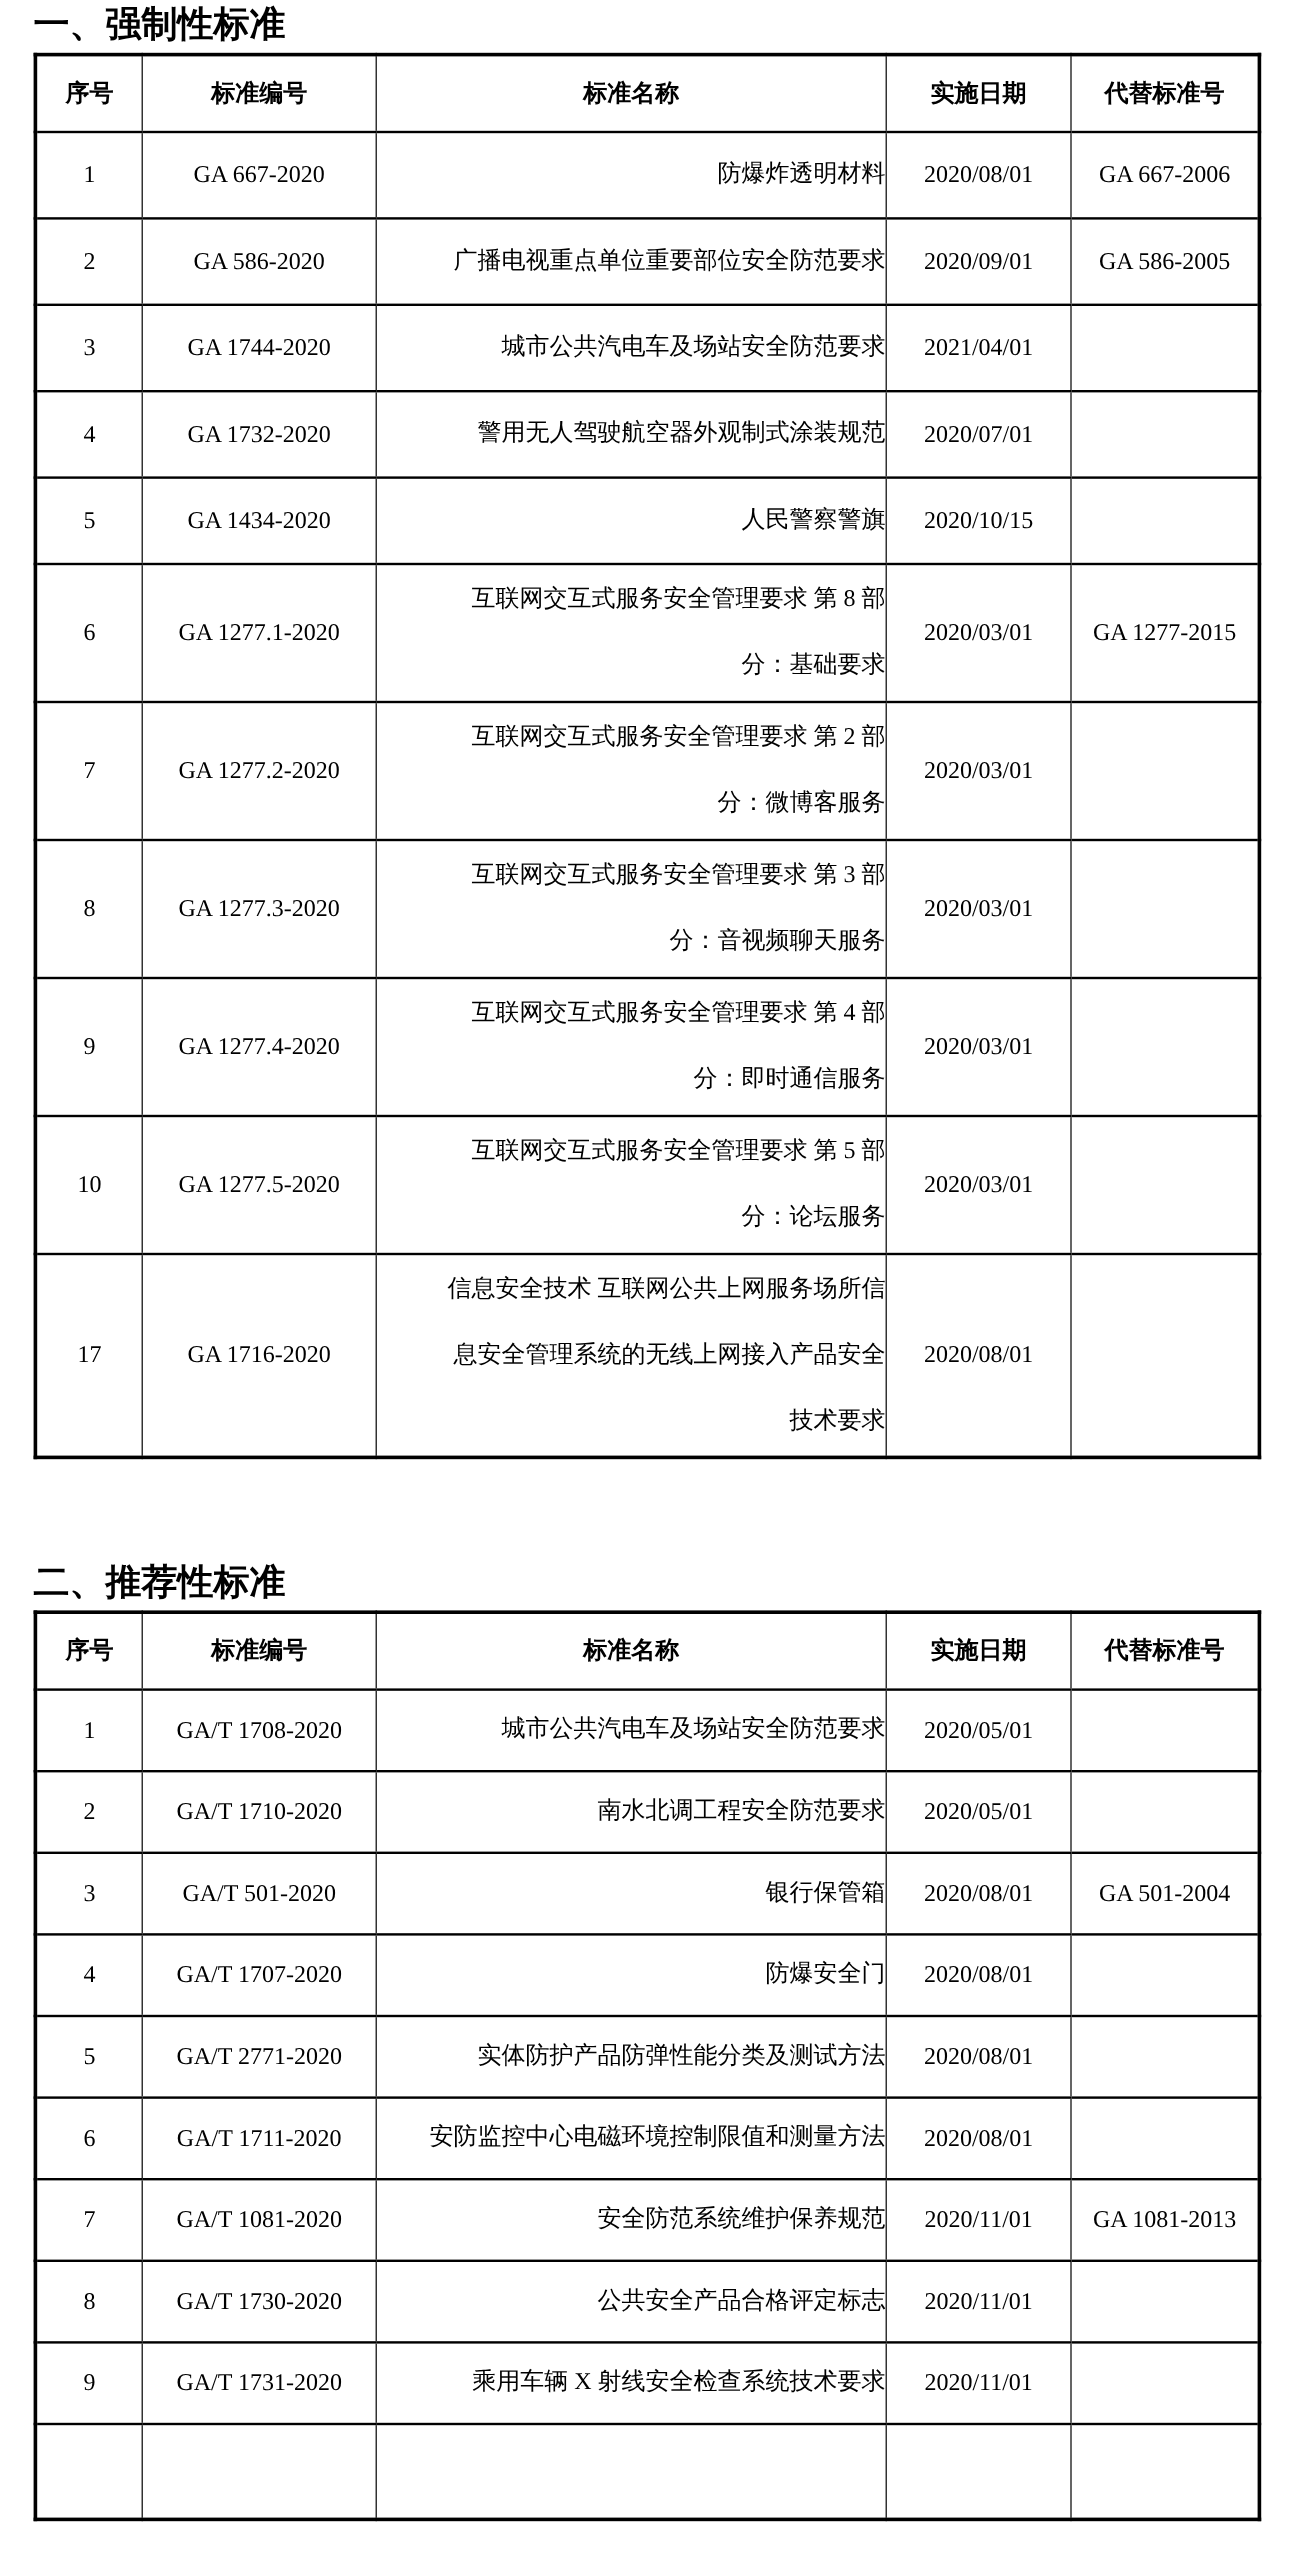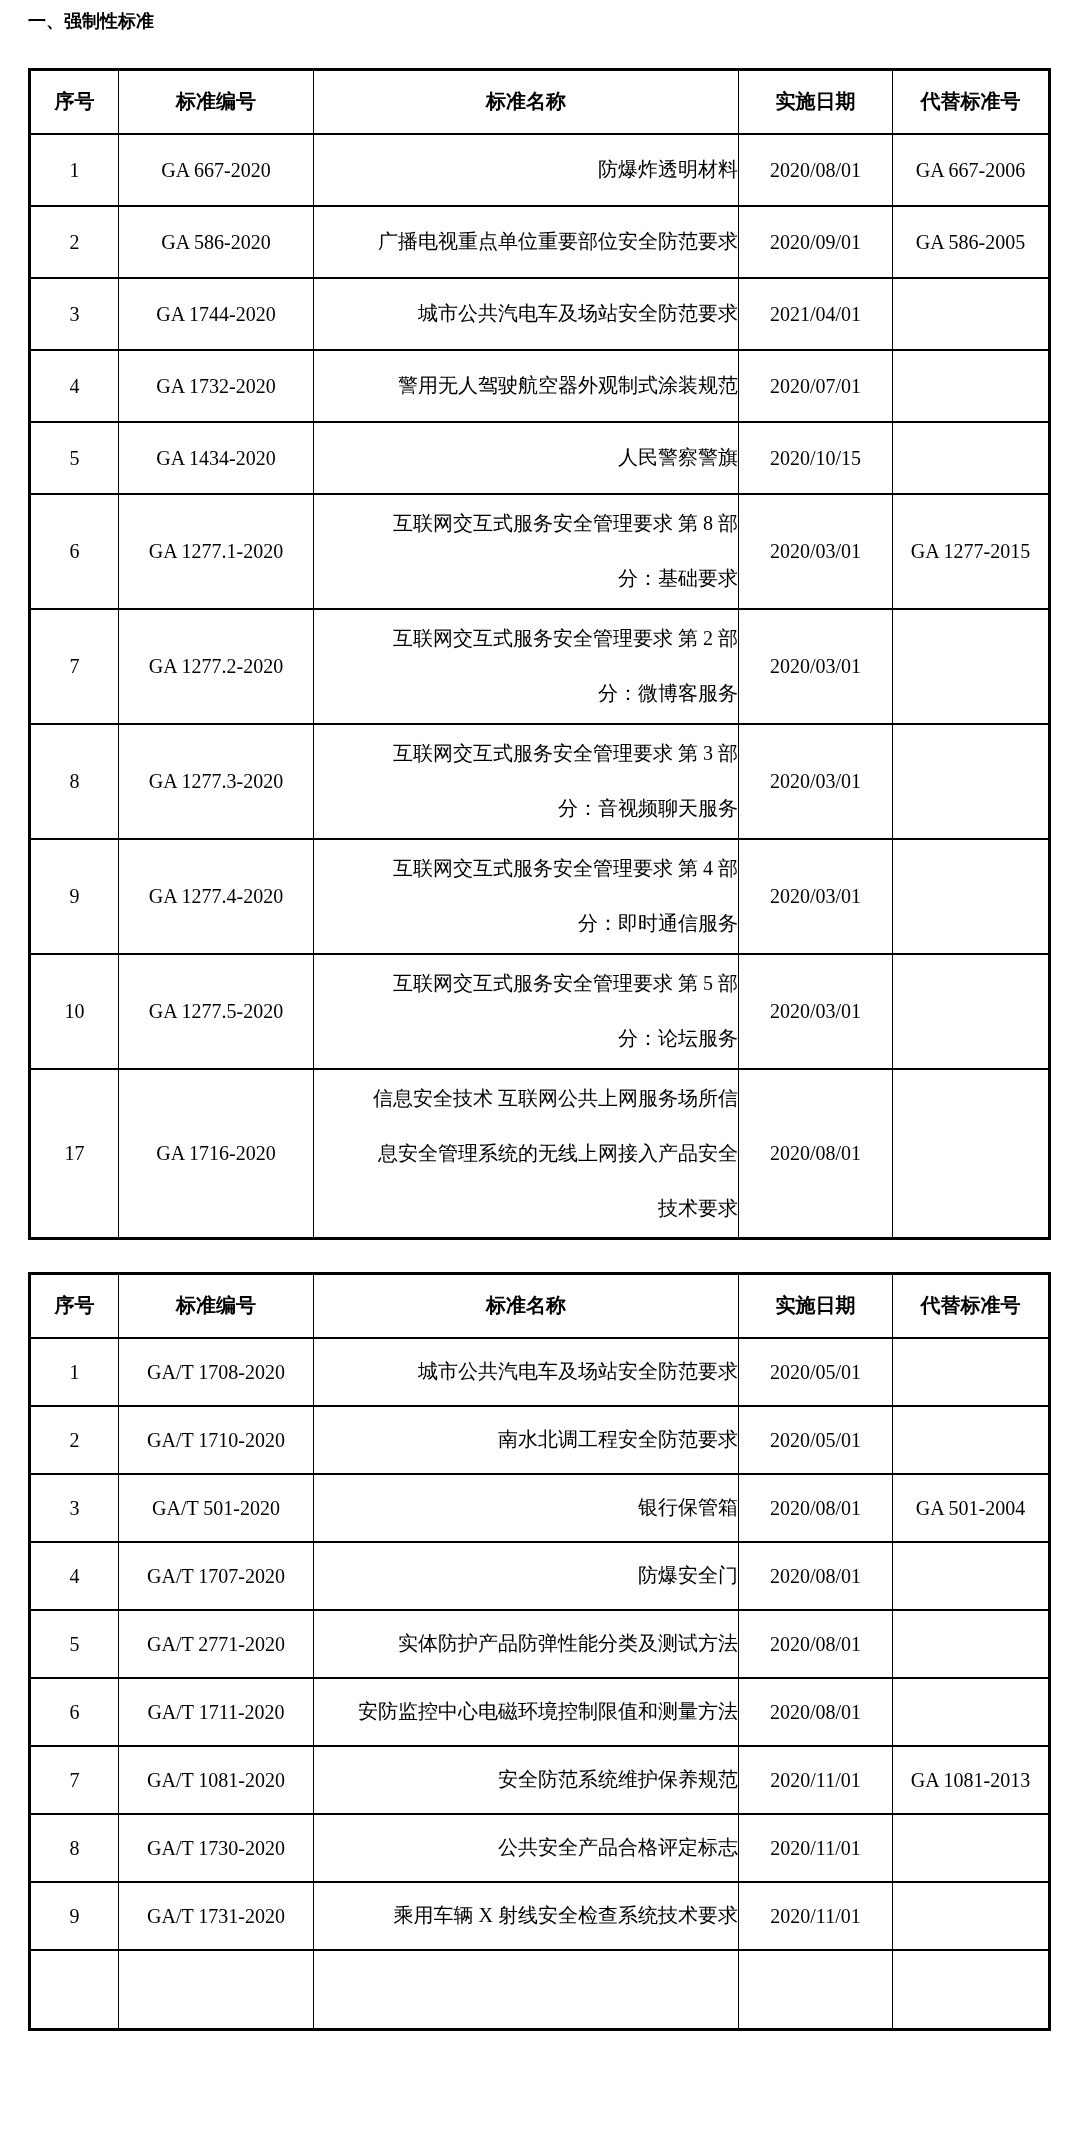--- a/index.html
+++ b/index.html
@@ -14,30 +14,30 @@
     color: #000000;
     font-family: "Liberation Serif", "DejaVu Serif", serif;
   }
   .page {
     padding: 6px 32px 0 28px;
   }
   .section-heading {
     margin: 0;
     font-family: "Liberation Sans", "DejaVu Sans", sans-serif;
     font-weight: 700;
-    font-size: 18px;
+    font-size: 30px;
     line-height: 30px;
     color: #000000;
   }
   .section + .section .section-heading {
     margin-top: 88px;
   }
   table.std-table {
     width: 1020px;
-    margin-top: 32px;
+    margin-top: 8px;
     border-collapse: collapse;
     table-layout: fixed;
     padding-left: 20px;
   }
   table.std-table, table.std-table th, table.std-table td {
     border: 1.5px solid #000000;
   }
   table.std-table {
     border-width: 3px;
   }
@@ -186,20 +186,21 @@
 息安全管理系统的无线上网接入产品安全
 技术要求</td>
     <td class="cell-date">2020/08/01</td>
     <td class="cell-replaces"></td>
   </tr>
         </tbody>
     </table>
   </section>
 
   <section class="section">
+    <h2 class="section-heading">二、推荐性标准</h2>
     <table class="std-table tbl-1">
       <colgroup>
         <col class="c-no">
           <col class="c-code">
           <col class="c-name">
           <col class="c-date">
           <col class="c-replaces">
       </colgroup>
       <thead>
         <tr>

